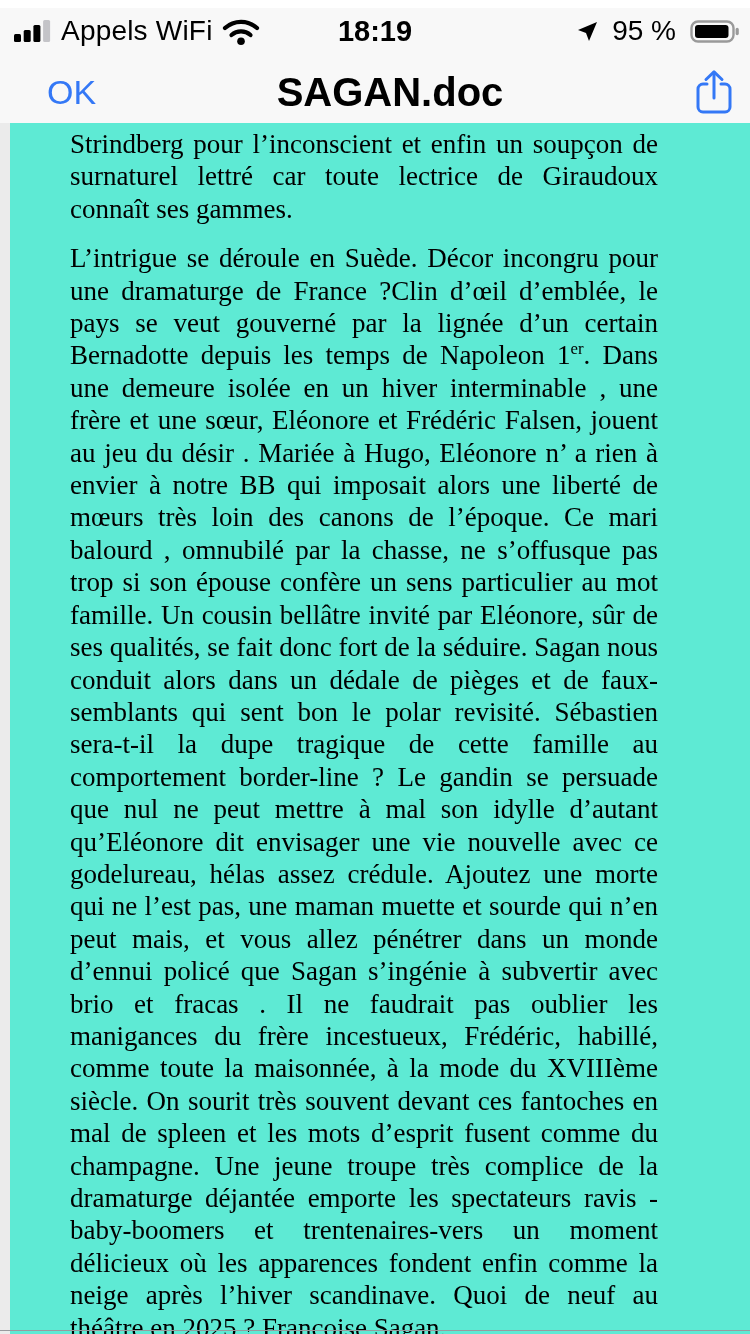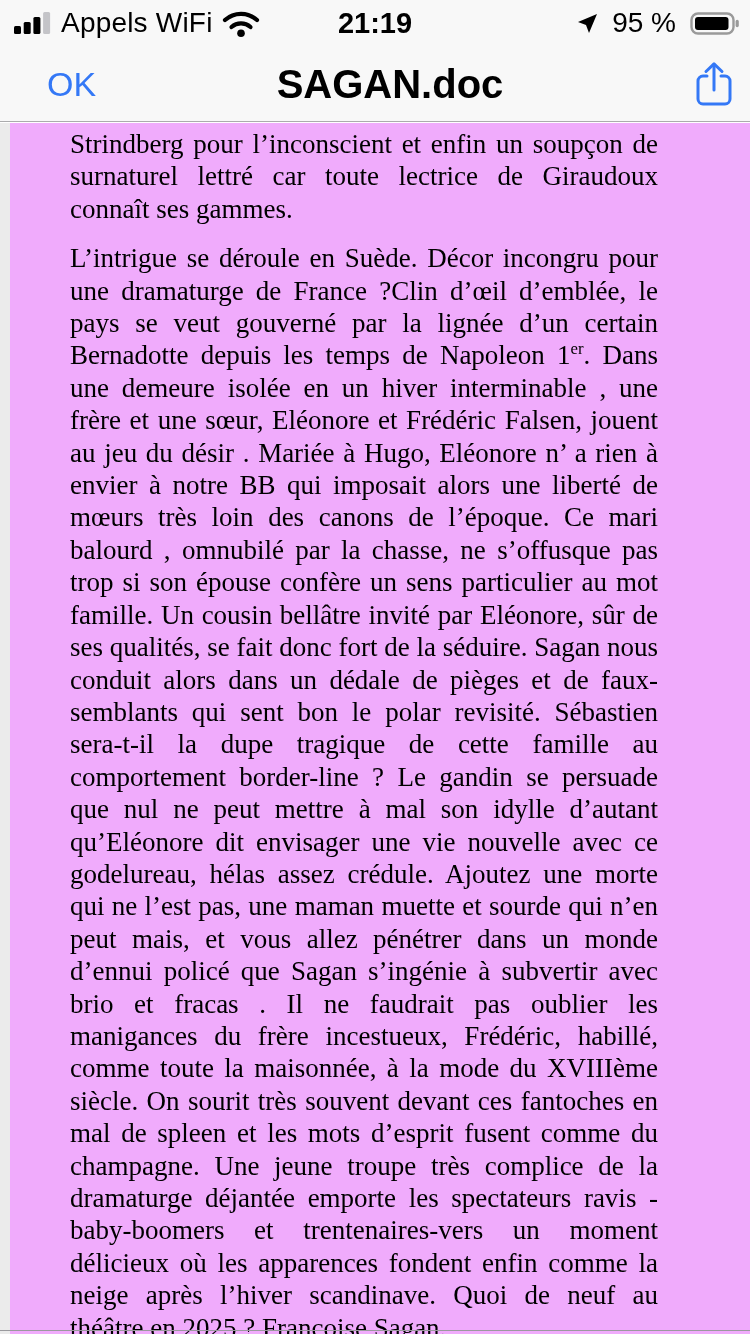--- a/index.html
+++ b/index.html
@@ -12,21 +12,21 @@
   .screen{
     position:relative;
     width:750px;height:1334px;
     overflow:hidden;
     background:#ffffff;
     font-family:"Liberation Sans",sans-serif;
     color:#000;
   }
   
   .chrome{
-    position:absolute;top:0;left:0;width:750px;height:122px;
+    position:absolute;top:8px;left:0;width:750px;height:122px;
     background:var(--bar-bg);
     border-bottom:1px solid var(--hairline);
   }
   .status-bar{
     position:absolute;top:0;left:0;width:100%;height:46px;
   }
   .status-left{
     position:absolute;left:14px;top:0;height:46px;
     display:flex;align-items:center;gap:9px;
   }
@@ -57,21 +57,21 @@
     font-size:40px;font-weight:700;white-space:nowrap;
   }
   .share-button{
     position:absolute;right:32px;top:0;height:76px;
     display:flex;align-items:center;
     background:none;border:none;padding:0;cursor:pointer;
   }
   
   .doc-viewport{
     position:absolute;top:123px;left:0;right:0;bottom:0;
-    background:#f0abfc;
+    background:#5eead4;
     text-decoration:underline;
   }
   .page-left-edge{
     position:absolute;left:0;top:0;bottom:0;width:10px;
     background:#EBEBEB;
   }
   .page-bottom-edge{
     position:absolute;left:0;right:0;bottom:3px;height:1px;
     background:#9A9A9E;
   }
@@ -101,21 +101,21 @@
           <rect x="19.4" y="5" width="7" height="17" rx="1.5" fill="#000"></rect>
           <rect x="29.1" y="0" width="7" height="22" rx="1.5" fill="#C4C4C8"></rect>
         </svg>
         <span class="carrier">Appels WiFi</span>
         <svg width="38" height="28" viewBox="0 0 38 28">
           <path d="M3 11 A 24 24 0 0 1 35 11" fill="none" stroke="#000" stroke-width="4.2" stroke-linecap="round"></path>
           <path d="M9.5 18 A 14.5 14.5 0 0 1 28.5 18" fill="none" stroke="#000" stroke-width="4.2" stroke-linecap="round"></path>
           <circle cx="19" cy="24.2" r="3.8" fill="#000"></circle>
         </svg>
       </div>
-      <div class="status-time">21:19</div>
+      <div class="status-time">18:19</div>
       <div class="status-right">
         <svg width="21" height="21" viewBox="0 0 21 21">
           <path d="M20 1 L1 9 L9 12 L12 20 Z" fill="#000"></path>
         </svg>
         <span class="battery-pct">95 %</span>
         <svg width="50" height="23" viewBox="0 0 50 23">
           <rect x="1.5" y="1.5" width="42" height="20" rx="6.5" fill="none" stroke="rgba(0,0,0,0.38)" stroke-width="2.4"></rect>
           <rect x="5" y="5" width="33.5" height="13" rx="3" fill="#000"></rect>
           <rect x="45.6" y="7.8" width="3.2" height="7.4" rx="1.6" fill="rgba(0,0,0,0.38)"></rect>
         </svg>

